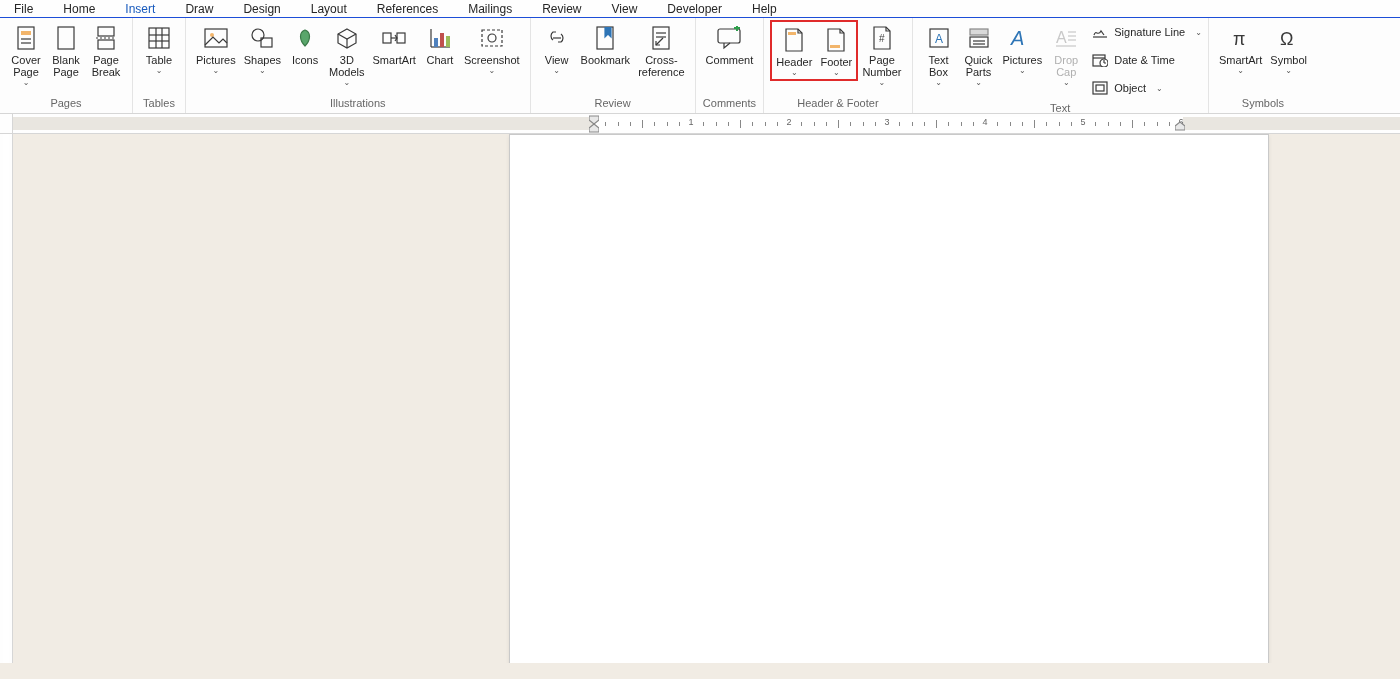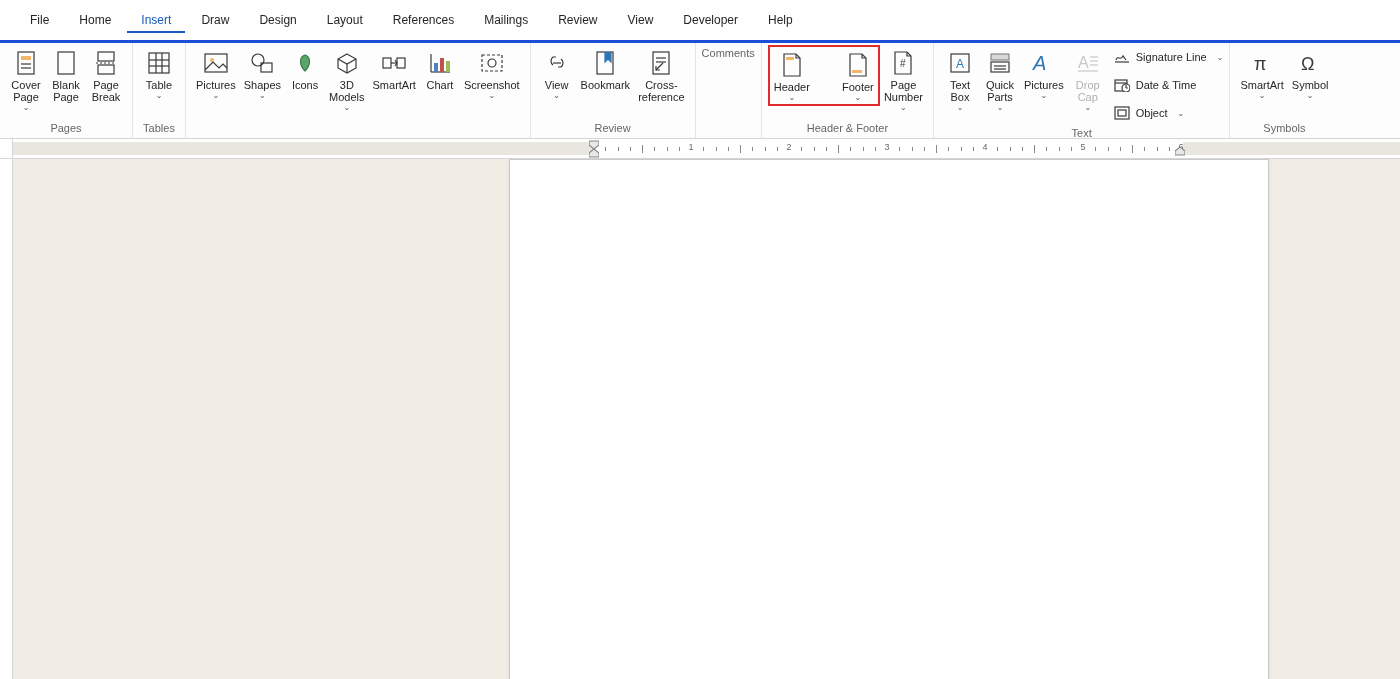--- a/index.html
+++ b/index.html
@@ -7,26 +7,26 @@
     font-family: "Segoe UI", Tahoma, sans-serif;
     font-size: 12px;
     background: #f1ece4;
     width: 1400px;
     height: 679px;
     overflow: hidden;
     color: #262626;
   }
   
   .menu-bar {
-    height: 43px;
+    height: 18px;
     background: #fefefe;
     display: flex;
     align-items: center;
-    padding-left: 16px;
-    border-bottom: 3px solid #1d4ed8;
+    padding-left: 0;
+    border-bottom: 1px solid #1d4ed8;
   }
   .menu-item {
     padding: 6px 14px;
     margin-right: 2px;
     cursor: pointer;
     color: #262626;
   }
   .menu-item.active {
     color: #185abd;
     border-bottom: 2px solid #185abd;
@@ -82,21 +82,20 @@
     color: #262626;
     white-space: pre-line;
   }
   .btn .caret {
     font-size: 8px;
     color: #555;
   }
   .btn.disabled .label { color: #b0b0b0; }
   .highlight-box {
     border: 2px solid #e02b2b;
-    gap: 24px;
   }
   
   .text-rows {
     display: flex;
     flex-direction: column;
     justify-content: center;
     gap: 4px;
     padding-left: 6px;
   }
   .text-row {
@@ -344,20 +343,21 @@
         <div class="icon-wrap">
           <svg width="26" height="22">
               <rect x="3" y="3" width="20" height="16" stroke-dasharray="3 2"></rect>
               <circle cx="13" cy="11" r="4"></circle>
             </svg>
         </div>
         <div class="label">Screenshot</div>
         <div class="caret">⌄</div>
       </div>
     </div>
+    <div class="group-label">Illustrations</div>
   </div>
 
 
   <div class="group">
     <div class="group-items">
       <div class="btn">
         <div class="icon-wrap">
           <svg width="26" height="22">
               <path d="M9 13 a5 5 0 0 1 0-8 l3 0"></path>
               <path d="M17 7 a5 5 0 0 1 0 8 l-3 0"></path>
@@ -387,20 +387,33 @@
             </svg>
         </div>
         <div class="label">Cross-
 reference</div>
       </div>
     </div>
     <div class="group-label">Review</div>
   </div>
 
   <div class="group">
+    <div class="group-items">
+      <div class="btn">
+        <div class="icon-wrap">
+          <svg width="26" height="24">
+              <rect x="2" y="3" width="22" height="14" rx="2"></rect>
+              <polyline points="8,17 8,22 14,17"></polyline>
+              <line x1="18" y1="2" x2="24" y2="2" stroke="#2e9e4b" stroke-width="2"></line>
+              <line x1="21" y1="-1" x2="21" y2="5" stroke="#2e9e4b" stroke-width="2"></line>
+            </svg>
+        </div>
+        <div class="label">Comment</div>
+      </div>
+    </div>
     <div class="group-label">Comments</div>
   </div>
 
   <div class="group">
     <div class="group-items">
       <div class="highlight-box" style="display:flex;">
         <div class="btn">
           <div class="icon-wrap">
             <svg width="22" height="26">
                 <path d="M3 2 h12 l4 4 v18 h-16 z"></path>

